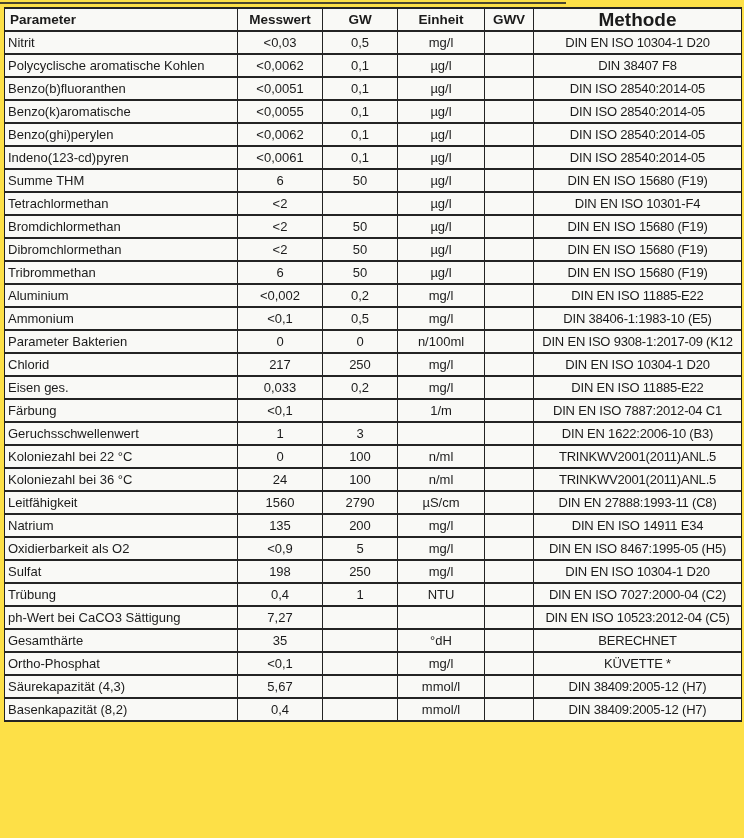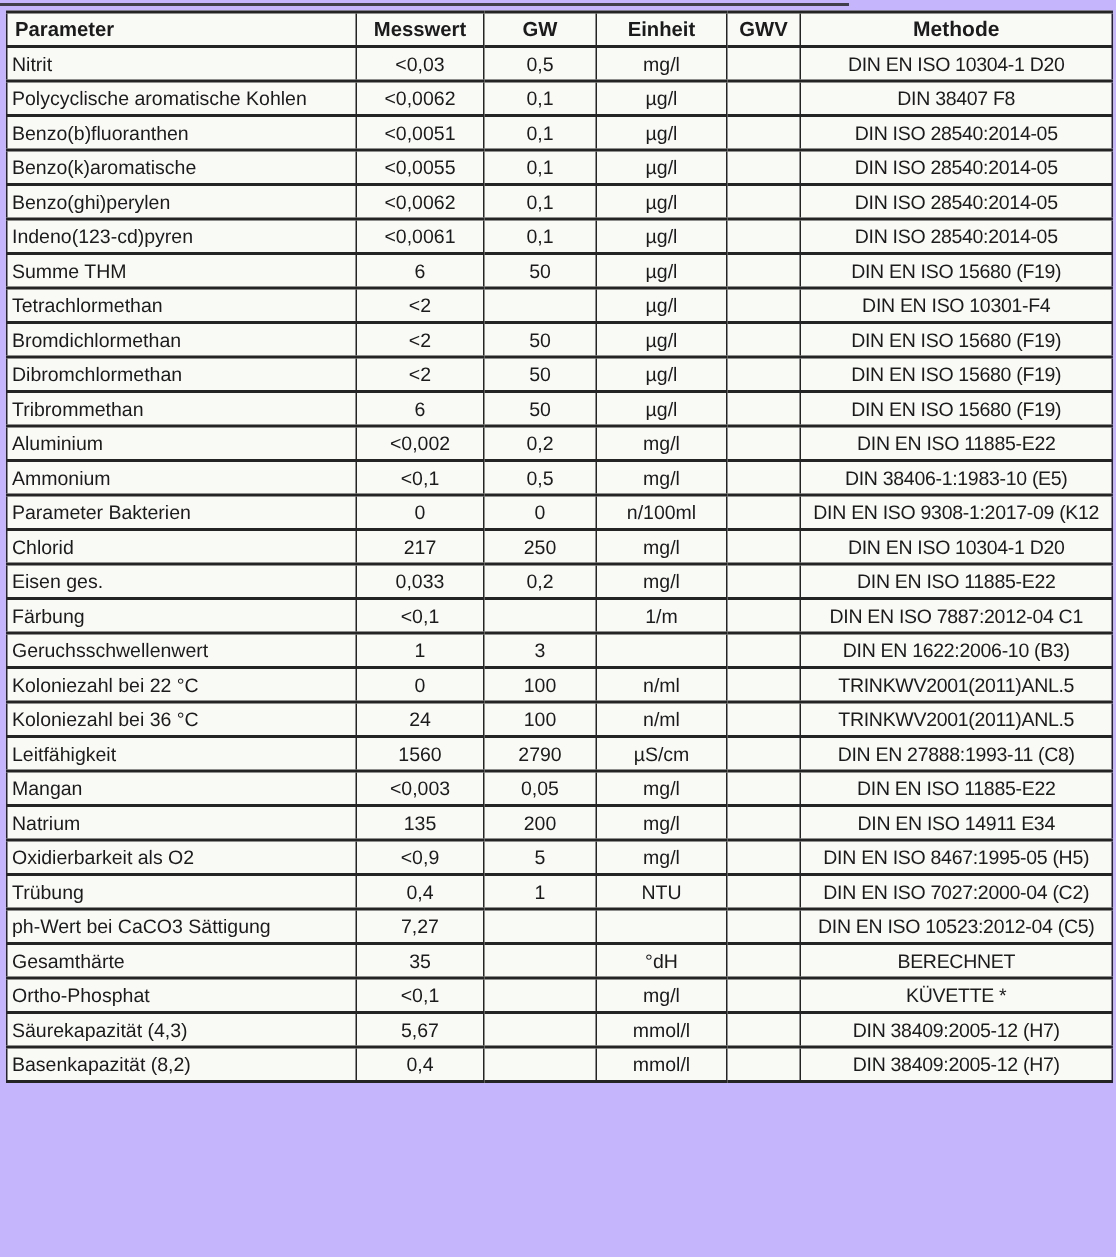--- a/index.html
+++ b/index.html
@@ -3,21 +3,21 @@
 <meta charset="utf-8">
 <style>
   html, body {
     margin: 0;
     padding: 0;
   }
   .page {
     position: relative;
     width: 744px;
     height: 838px;
-    background: #c4b5fd;
+    background: #fde047;
     font-family: "Liberation Sans", sans-serif;
     color: #1b1b1b;
     overflow: hidden;
   }
   .scan-line-top {
     position: absolute;
     left: 0;
     top: 2px;
     width: 566px;
     height: 2px;
@@ -84,21 +84,21 @@
       <col style="width:49px">
       <col style="width:208px">
     </colgroup>
     <thead>
       <tr>
         <th class="c0">Parameter</th>
         <th class="c1">Messwert</th>
         <th class="c2">GW</th>
         <th class="c3">Einheit</th>
         <th class="c4">GWV</th>
-        <th class="c5" style="text-align:center;font-size:14px;letter-spacing:0;">Methode</th>
+        <th class="c5" style="text-align:center;font-size:19px;letter-spacing:0;">Methode</th>
       </tr>
     </thead>
     <tbody>
         <tr>
           <td class="c0">Nitrit</td>
           <td class="c1">&lt;0,03</td>
           <td class="c2">0,5</td>
           <td class="c3">mg/l</td>
           <td class="c4"></td>
           <td class="c5">DIN EN ISO 10304-1 D20</td>
@@ -257,42 +257,42 @@
         </tr>
         <tr>
           <td class="c0">Leitfähigkeit</td>
           <td class="c1">1560</td>
           <td class="c2">2790</td>
           <td class="c3">µS/cm</td>
           <td class="c4"></td>
           <td class="c5">DIN EN 27888:1993-11 (C8)</td>
         </tr>
         <tr>
-          <td class="c0">Mangan</td>
-          <td class="c1">&lt;0,003</td>
-          <td class="c2">0,05</td>
-          <td class="c3">mg/l</td>
-          <td class="c4"></td>
-          <td class="c5">DIN EN ISO 11885-E22</td>
-        </tr>
-        <tr>
           <td class="c0">Natrium</td>
           <td class="c1">135</td>
           <td class="c2">200</td>
           <td class="c3">mg/l</td>
           <td class="c4"></td>
           <td class="c5">DIN EN ISO 14911 E34</td>
         </tr>
         <tr>
           <td class="c0">Oxidierbarkeit als O2</td>
           <td class="c1">&lt;0,9</td>
           <td class="c2">5</td>
           <td class="c3">mg/l</td>
           <td class="c4"></td>
           <td class="c5">DIN EN ISO 8467:1995-05 (H5)</td>
+        </tr>
+        <tr>
+          <td class="c0">Sulfat</td>
+          <td class="c1">198</td>
+          <td class="c2">250</td>
+          <td class="c3">mg/l</td>
+          <td class="c4"></td>
+          <td class="c5">DIN EN ISO 10304-1 D20</td>
         </tr>
         <tr>
           <td class="c0">Trübung</td>
           <td class="c1">0,4</td>
           <td class="c2">1</td>
           <td class="c3">NTU</td>
           <td class="c4"></td>
           <td class="c5">DIN EN ISO 7027:2000-04 (C2)</td>
         </tr>
         <tr>

